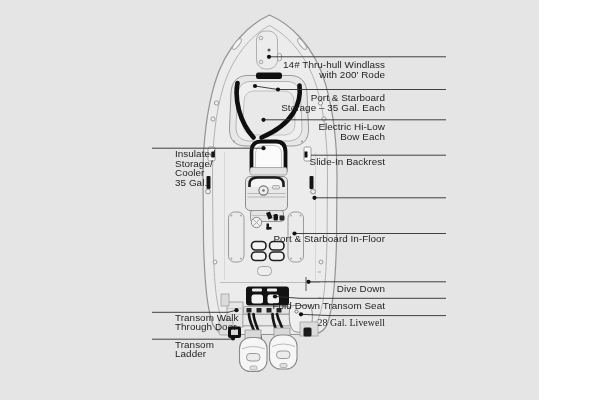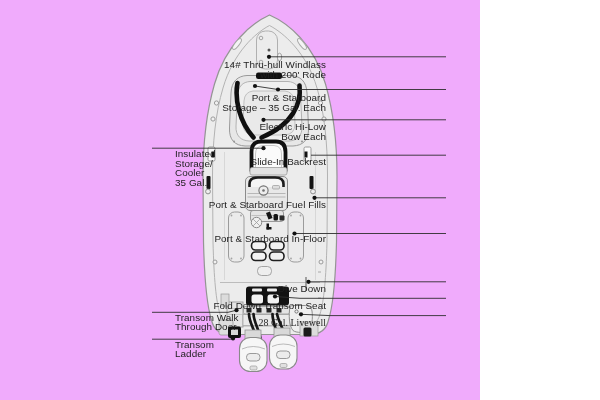--- a/index.html
+++ b/index.html
@@ -1,18 +1,18 @@
 <!DOCTYPE html>
 <html><head>
 <meta charset="utf-8">
 <title>Boat Deck Plan</title>
 <style>
   html,body{margin:0;padding:0;}
   #stage{
-    position:relative;width:480px;height:400px;background:#f0abfc;overflow:hidden;
+    position:relative;width:539px;height:400px;background:#e5e5e5;overflow:hidden;
     font-family:"Liberation Sans", sans-serif;
   }
   #boat-svg{position:absolute;left:0;top:0;}
   .callout{
     position:absolute;
     font-size:9.9px;line-height:10.2px;letter-spacing:.05px;
     color:#1e1e1e;white-space:nowrap;
   }
   .callout span{display:block;}
   .callout.right{text-align:right;}
@@ -258,21 +258,20 @@
     <span>Storage – 35 Gal. Each</span>
   </div>
   <div class="callout right" id="co-bowtable">
     <span>Electric Hi-Low</span>
     <span>Bow Each</span>
   </div>
   <div class="callout right" id="co-backrest">
     <span>Slide-In Backrest</span>
   </div>
   <div class="callout right" id="co-fuel">
-    <span>Port &amp; Starboard Fuel Fills</span>
   </div>
   <div class="callout right" id="co-fishbox">
     <span>Port &amp; Starboard In-Floor</span>
   </div>
   <div class="callout right" id="co-divedoor">
     <span>Dive Down</span>
   </div>
   <div class="callout right" id="co-transomseat">
     <span>Fold Down Transom Seat</span>
   </div>

